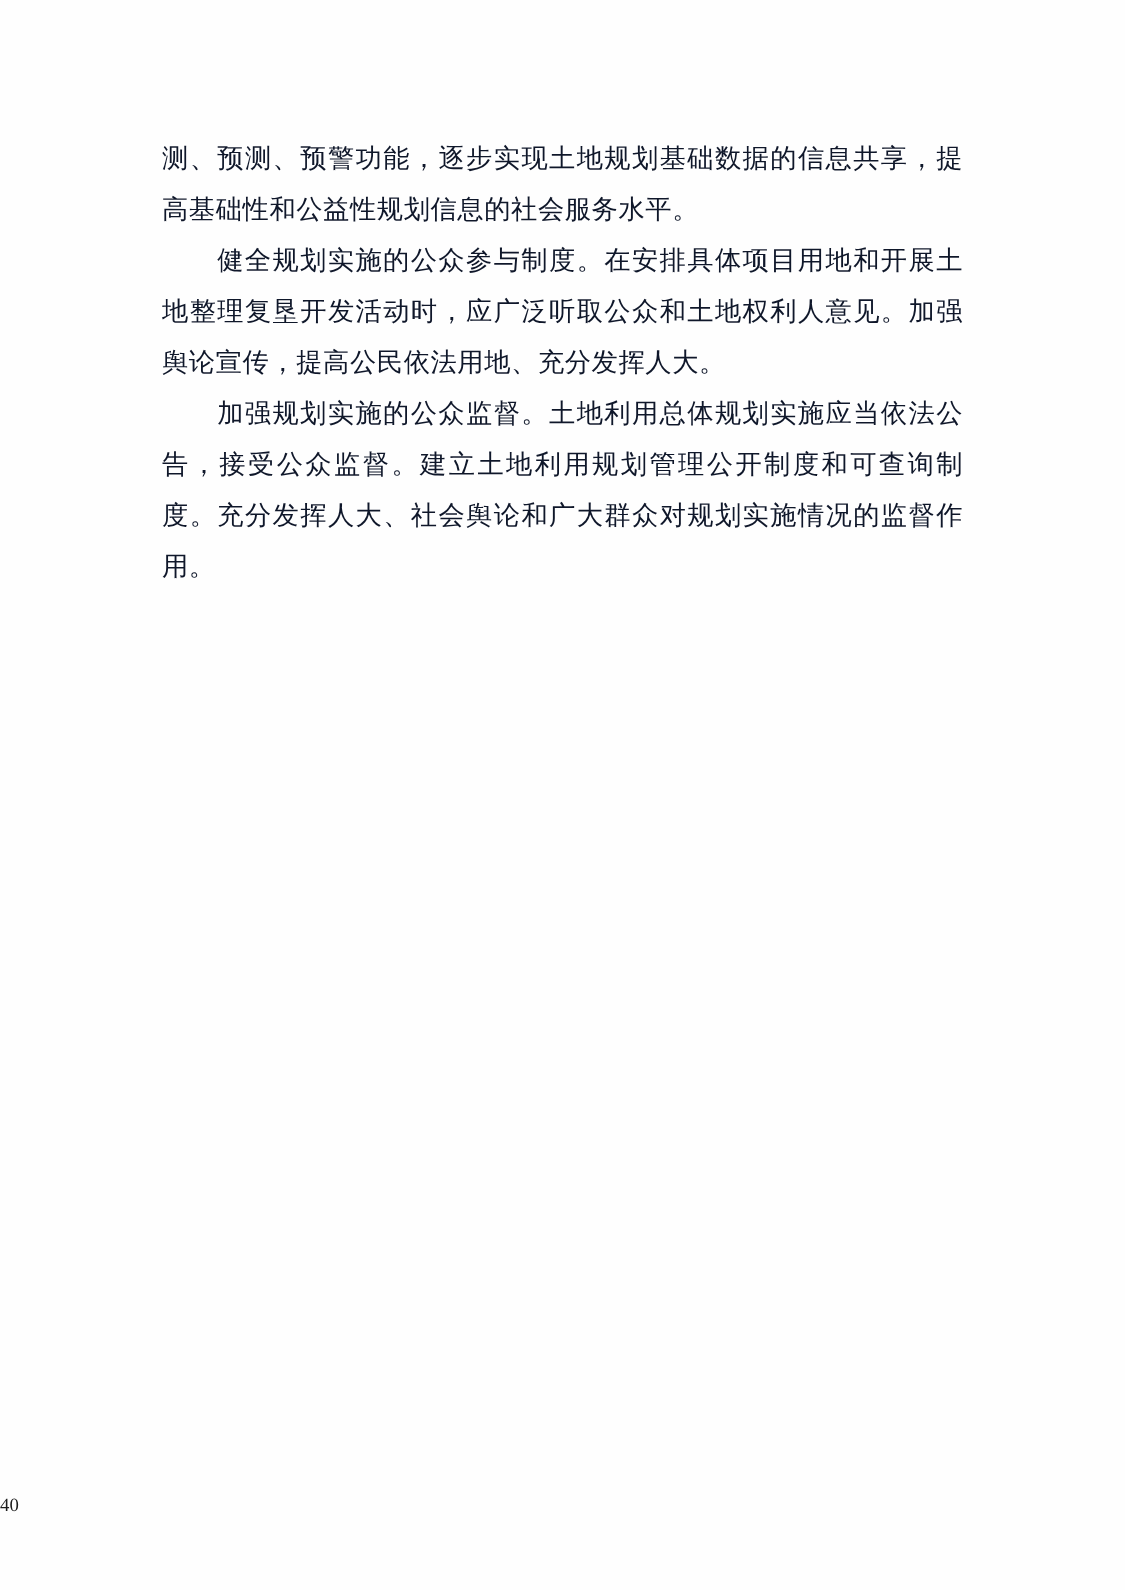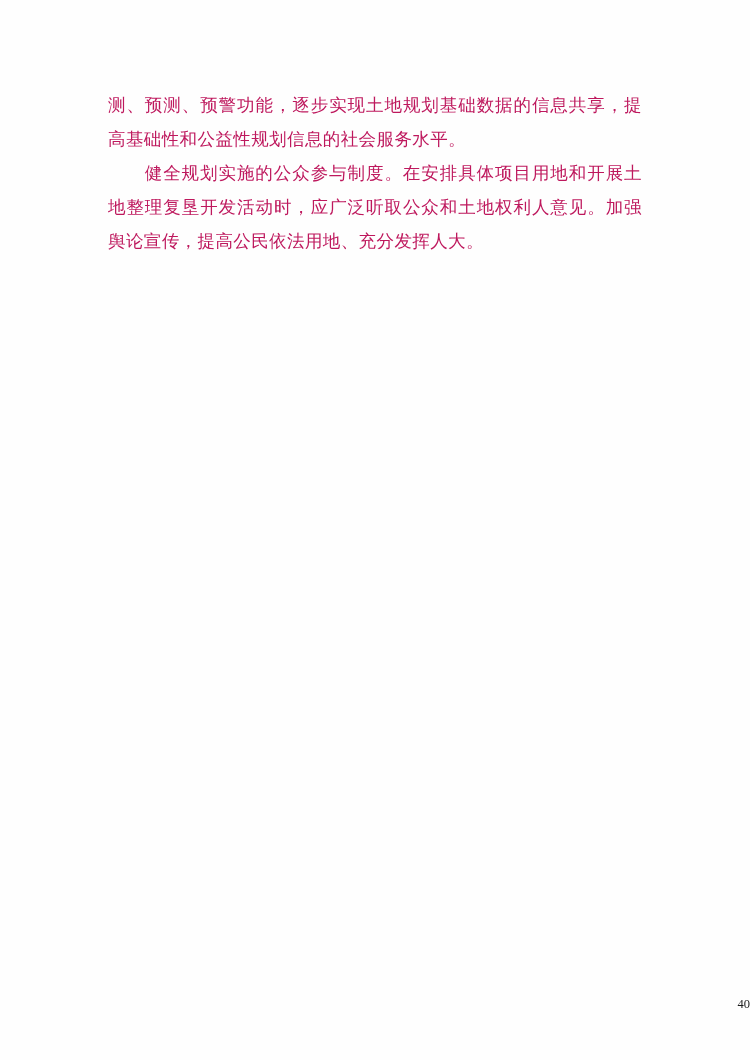--- a/index.html
+++ b/index.html
@@ -22,21 +22,21 @@
     padding: 88px 108px 0 108px;
     background: #fefefe;
   }
   .para {
     font-size: 17.5px;
     line-height: 34px;
     text-align: justify;
     text-justify: inter-ideograph;
     letter-spacing: 0.4px;
     margin: 0 0 0 0;
-    color: #be185d;
+    color: #0f172a;
   }
   .para.indent {
     text-indent: 2.1em;
   }
   .section-heading {
     font-size: 19.5px;
     line-height: 34px;
     text-align: center;
     letter-spacing: 1px;
     margin: 14px 0 10px 0;
@@ -48,40 +48,41 @@
     width: 1.1em;
   }
   .body-block > .para + .para {
     margin-top: 0;
   }
   .footer {
     position: absolute;
     left: 0;
     right: 0;
     bottom: 48px;
-    text-align: right;
+    text-align: left;
   }
   .page-number {
     font-size: 12.5px;
     color: #1d1d1d;
     font-family: "Liberation Serif", "DejaVu Serif", serif;
   }
 </style>
 </head>
 <body>
 
 <div class="page">
 
   <div class="body-block">
 
     <p class="para">测、预测、预警功能，逐步实现土地规划基础数据的信息共享，提高基础性和公益性规划信息的社会服务水平。</p>
 
 
     <p class="para indent">健全规划实施的公众参与制度。在安排具体项目用地和开展土地整理复垦开发活动时，应广泛听取公众和土地权利人意见。加强舆论宣传，提高公民依法用地、充分发挥人大。</p>
 
+    <p class="para indent">加强规划实施的公众监督。土地利用总体规划实施应当依法公告，接受公众监督。建立土地利用规划管理公开制度和可查询制度。充分发挥人大、社会舆论和广大群众对规划实施情况的监督作用。</p>
 
   </div>
 
   <div class="footer">
     <span class="page-number">40</span>
   </div>
 
 </div>
 
 </body></html>

